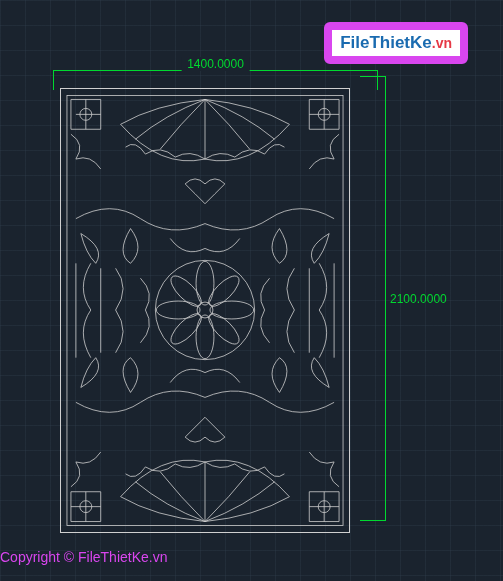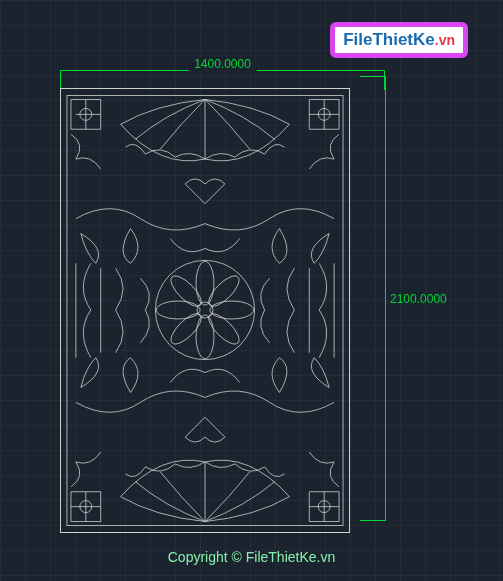--- a/index.html
+++ b/index.html
@@ -20,36 +20,36 @@
   background-size: 25px 25px;
 }
 .watermark {
   position: absolute;
   top: 22px;
   right: 35px;
   z-index: 10;
 }
 .watermark-box {
   background: #fff;
-  border: 5px solid #d946ef;
+  border: 8px solid #d946ef;
   border-radius: 6px;
   padding: 3px 8px;
   font-weight: bold;
   font-size: 17px;
   color: #1a6bb0;
   display: inline-block;
 }
 .watermark-box .vn {
   color: #e63946;
   font-size: 14px;
 }
 .dim-top {
   position: absolute;
   top: 60px;
-  left: 60px;
+  left: 53px;
   width: 325px;
   height: 30px;
 }
 .dim-top-line {
   position: absolute;
   top: 10px;
   left: 0;
   right: 0;
   height: 1px;
   background: #00d930;
@@ -107,22 +107,21 @@
   width: 290px;
   height: 445px;
   border: 1px solid #d0d0d0;
 }
 .panel svg { width: 100%; height: 100%; display: block; }
 .copyright {
   position: absolute;
   bottom: 16px;
   left: 0;
   right: 0;
-  text-align: center;
-  color: #86efac;
+  color: #d946ef;
   font-size: 14px;
 }
 </style>
 </head>
 <body>
 
 <div class="grid-bg"></div>
 
 <div class="watermark">
   <div class="watermark-box">

